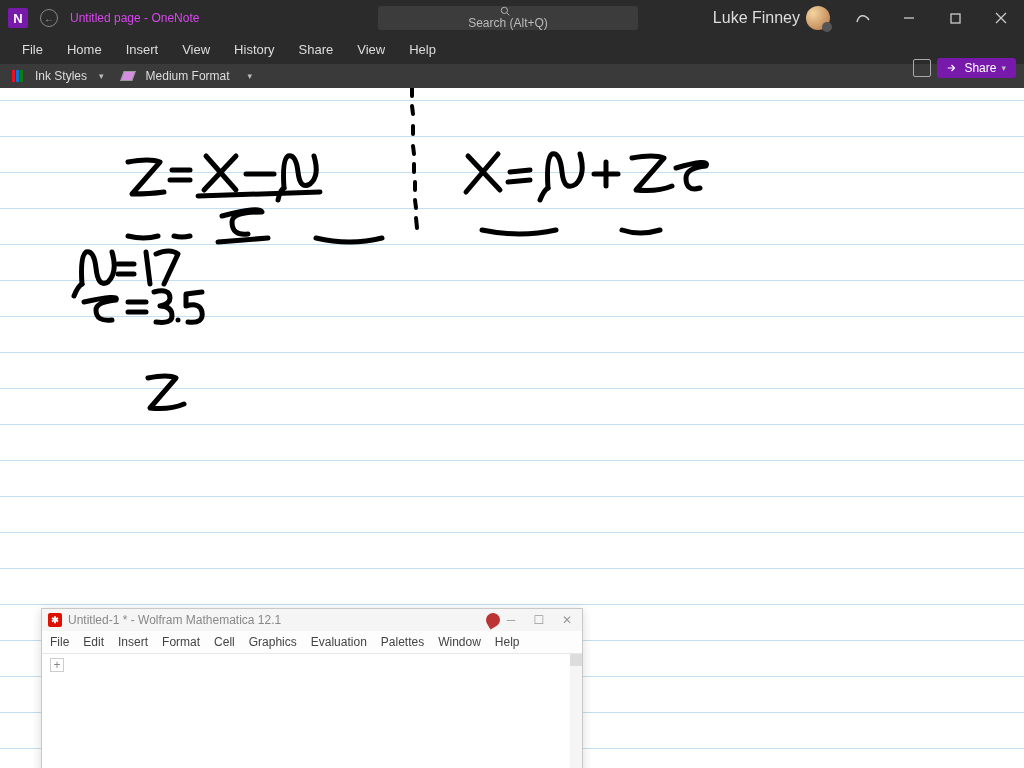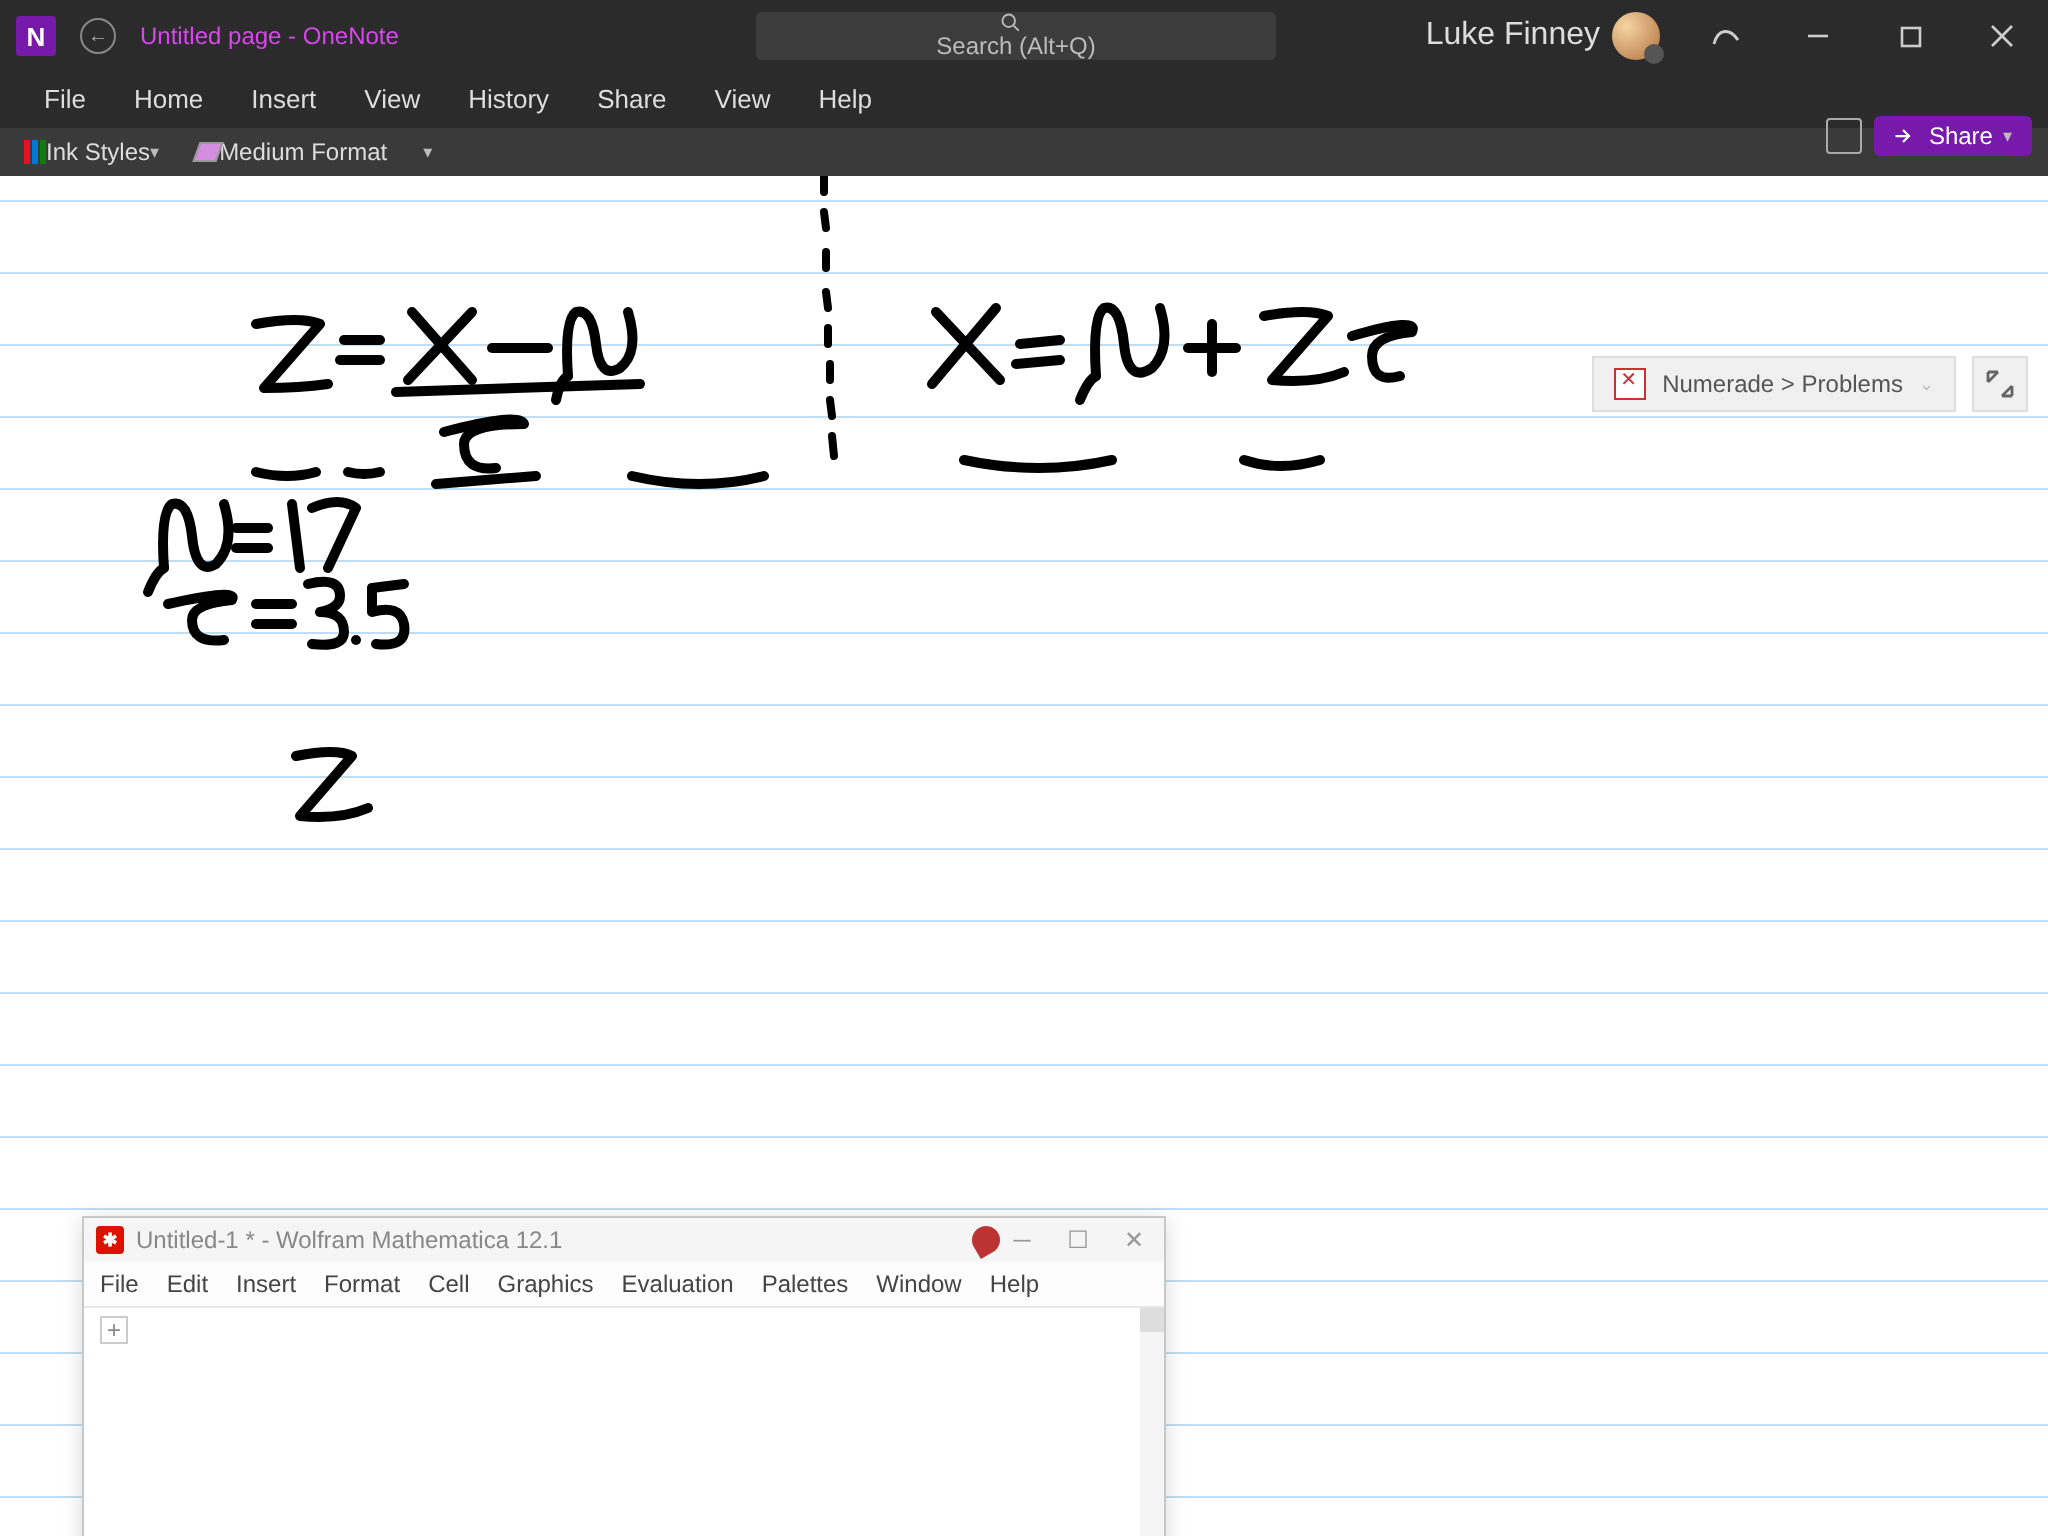--- a/index.html
+++ b/index.html
@@ -20,21 +20,21 @@
 
   
   .ribbon { height: 28px; background: #2b2b2b; color: #ddd; display: flex; align-items: center; font-size: 13px; padding-left: 10px; position: relative; }
   .ribbon .tab { padding: 0 12px; height: 28px; line-height: 28px; cursor: pointer; }
   .ribbon .right-controls { position: absolute; right: 8px; top: 2px; display: flex; align-items: center; gap: 6px; margin-top: 20px; }
   .share-btn { background: #7719aa; color: #fff; padding: 3px 10px; border-radius: 3px; display: flex; align-items: center; gap: 5px; font-size: 12px; }
   .open-window-icon { width: 18px; height: 18px; border: 1.5px solid #aaa; border-radius: 2px; position: relative; }
 
   
   .toolbar { height: 24px; background: #3a3a3a; color: #ddd; display: flex; align-items: center; font-size: 12px; padding-left: 6px; gap: 6px; }
-  .toolbar .tool { display: flex; align-items: center; gap: 0; padding: 0 6px; }
+  .toolbar .tool { display: flex; align-items: center; gap: 12px; padding: 0 6px; }
   .ink-icon { display: inline-flex; gap: 1px; }
   .ink-icon span { width: 3px; height: 12px; }
   .ink-icon span:nth-child(1){background:#e81123;}
   .ink-icon span:nth-child(2){background:#0078d4;}
   .ink-icon span:nth-child(3){background:#107c10;}
   .eraser-icon { width: 12px; height: 10px; background: #d48ee0; transform: skewX(-20deg); border: 1px solid #999; }
   .chev { font-size: 9px; color: #bbb; }
 
   
   .canvas { position: absolute; top: 88px; left: 0; right: 0; bottom: 0; background: #fff;
@@ -144,32 +144,20 @@
     <span class="eraser-icon"></span>
     <span>Medium Format</span>
   </div>
   <div class="tool">
     <span class="chev">▾</span>
   </div>
 </div>
 
 <div class="canvas">
 
-  <div class="crumb-wrap">
-    <div class="crumb">
-      <span class="bad-icon"></span>
-      <span>Numerade &gt; Problems</span>
-      <span class="chev">⌄</span>
-    </div>
-    <div class="expand">
-      <svg width="14" height="14" viewBox="0 0 14 14">
-          <path d="M1 6 L6 1 M1 1 L1 6 M1 1 L6 1 M8 13 L13 8 M13 13 L8 13 M13 13 L13 8" stroke="#666" stroke-width="1.4" fill="none"></path>
-        </svg>
-    </div>
-  </div>
 
   <svg class="ink" width="1024" height="680" viewBox="0 0 1024 680">
     <g stroke="#000" stroke-width="5" fill="none" stroke-linecap="round" stroke-linejoin="round">
 
       <g stroke-width="4">
         <line x1="412" y1="0" x2="412" y2="8"></line>
         <line x1="412" y1="18" x2="413" y2="26"></line>
         <line x1="413" y1="38" x2="413" y2="46"></line>
         <line x1="413" y1="58" x2="414" y2="66"></line>
         <line x1="414" y1="76" x2="414" y2="84"></line>

